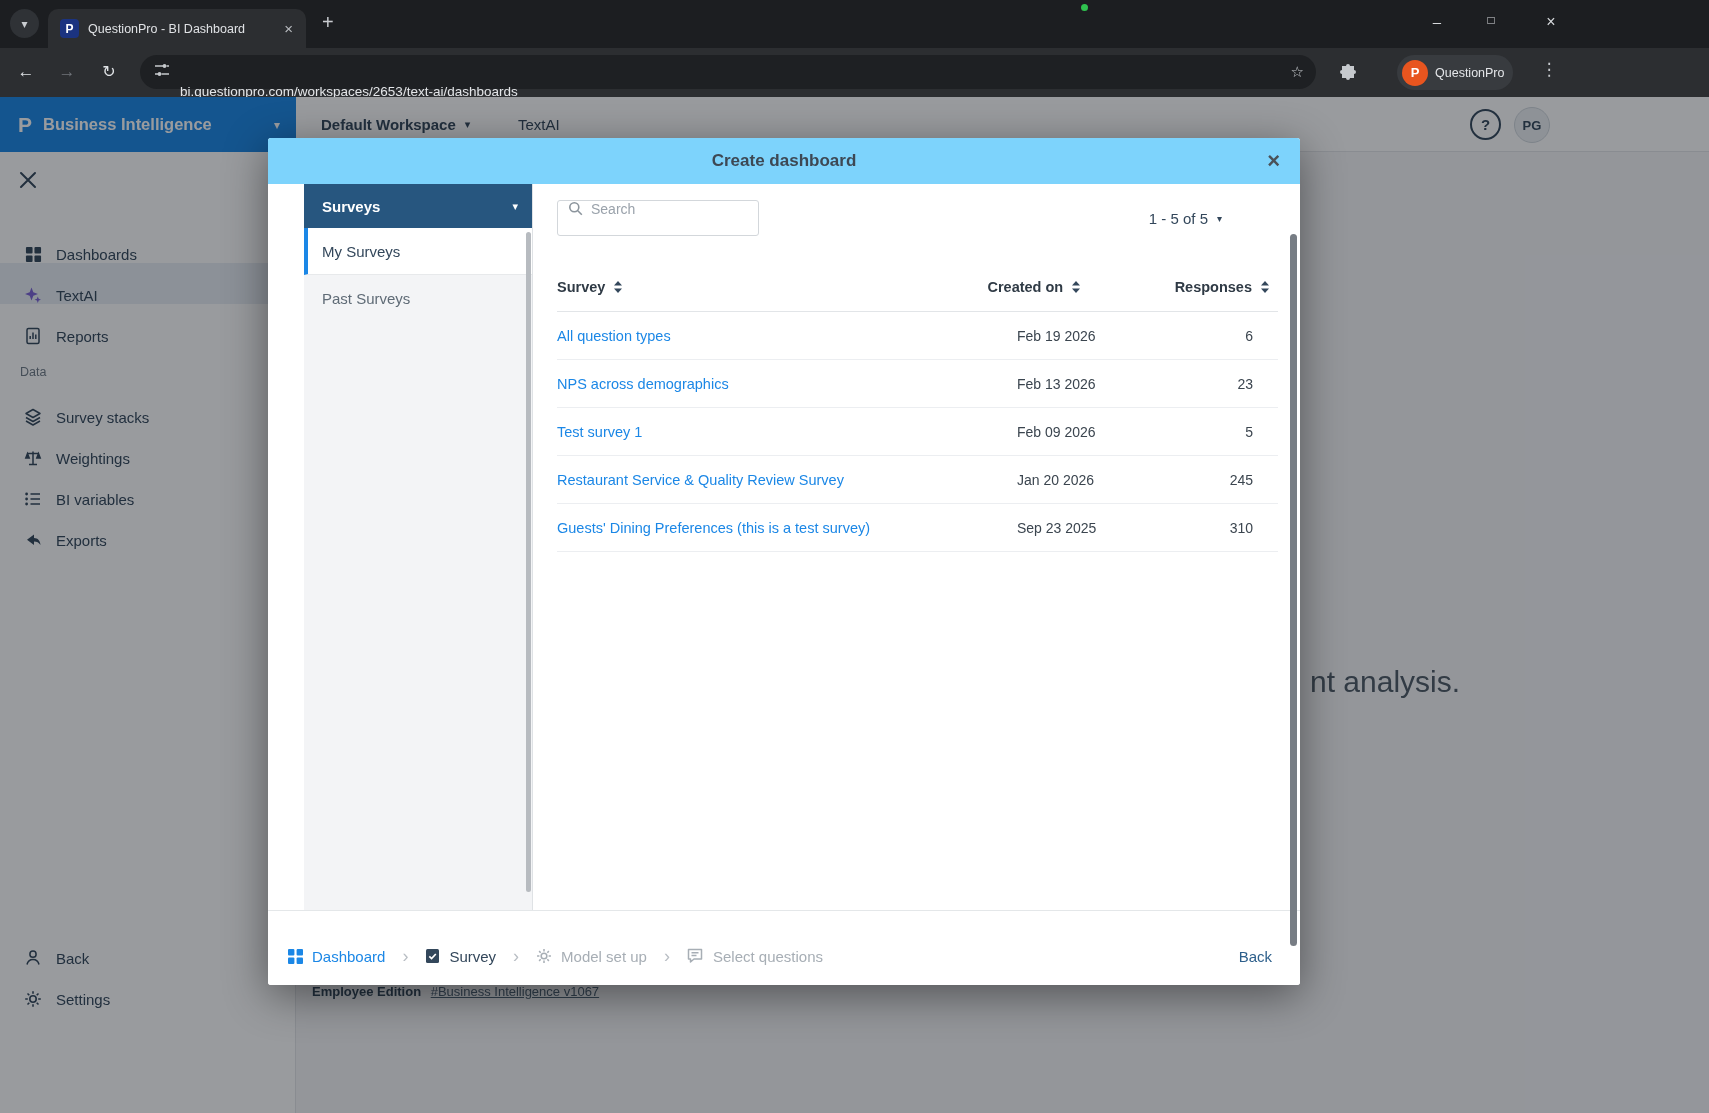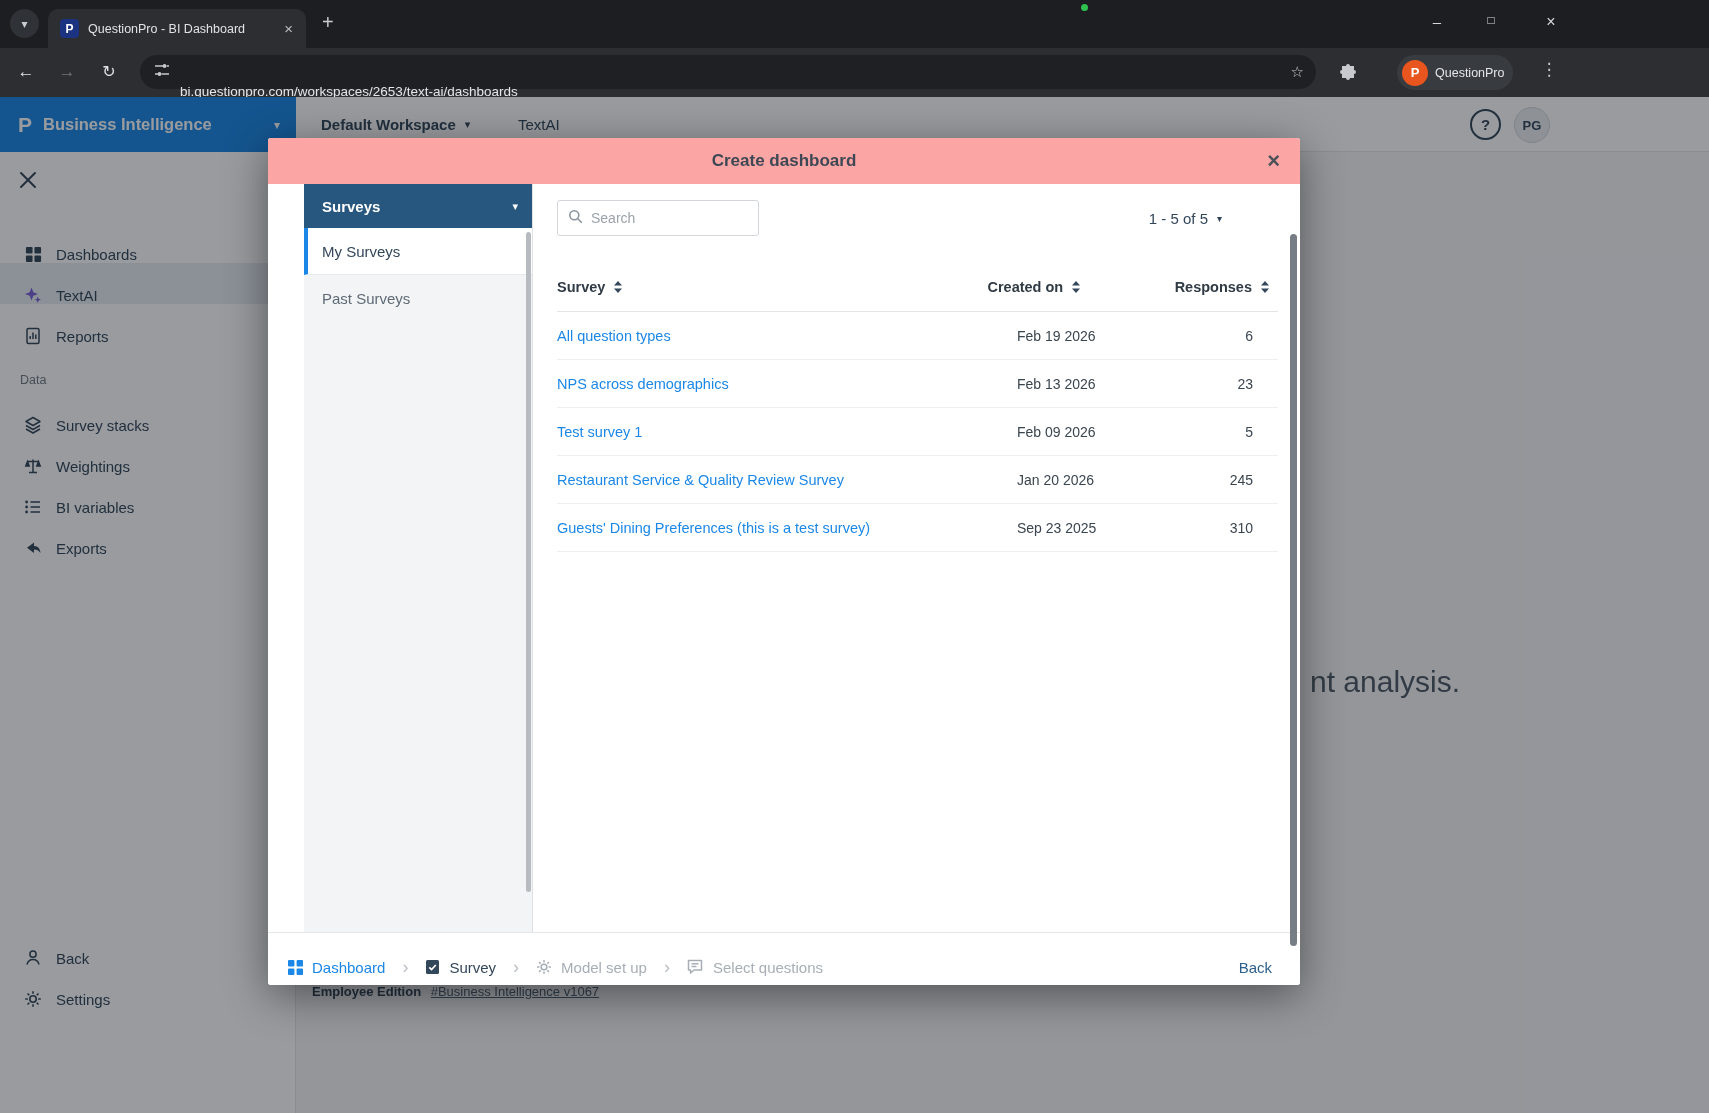--- a/index.html
+++ b/index.html
@@ -53,72 +53,72 @@
   .help-btn { position:absolute; left:1470px; top:12px; width:31px; height:31px; border-radius:50%;
     border:2px solid #33475b; color:#33475b; font-weight:bold; font-size:15px; display:flex; align-items:center; justify-content:center; }
   .avatar { position:absolute; left:1514px; top:10px; width:36px; height:36px; border-radius:50%;
     background:#edf0f3; border:1px solid #cfd6dc; color:#33475b; font-weight:bold; font-size:13px;
     display:flex; align-items:center; justify-content:center; }
 
   .sidenav { position:absolute; top:55px; left:0; width:296px; bottom:0; background:#fff; border-right:1px solid #e3e6e9; }
   .side-close { position:absolute; left:18px; top:18px; }
   .nav-list { position:absolute; top:70px; left:0; right:0; }
   .section-label { height:26px; line-height:26px; padding:0 20px; font-size:12.5px; color:#6e7a86; }
-  .section-gap { margin-top:22px; }
+  .section-gap { margin-top:14px; }
   .nav-item { height:41px; display:flex; align-items:flex-end; gap:14px; padding:0 24px; font-size:15px; color:#33475b; cursor:pointer; }
   .nav-item.active { background:#e9eef4; }
   .icn { width:18px; height:18px; display:flex; align-items:center; justify-content:center; flex:none; }
   .side-bottom { position:absolute; bottom:105px; left:0; right:0; }
 
   .headline-frag { position:absolute; left:1310px; top:568px; font-size:30px; color:#4f5b66; }
   .page-foot { position:absolute; left:312px; top:887px; font-size:13px; color:#33475b; }
   .page-foot .ver-link { color:#4e6275; text-decoration:underline; margin-left:6px; font-weight:normal; }
   .page-foot b { font-weight:bold; }
 
   .dim { position:absolute; inset:0; background:rgba(12,17,24,0.42); z-index:5; }
 
   
   .modal { position:absolute; left:268px; top:41px; width:1032px; height:847px; background:#fff; z-index:10;
     border-radius:3px; box-shadow:0 10px 44px rgba(0,0,0,.45); display:flex; flex-direction:column; }
-  .modal-header { height:46px; background:#fca5a5; border-radius:3px 3px 0 0; display:flex; align-items:center;
+  .modal-header { height:46px; background:#7dd3fc; border-radius:3px 3px 0 0; display:flex; align-items:center;
     justify-content:center; position:relative; font-size:17px; font-weight:bold; color:#3d4854; flex:none; }
   .modal-close { position:absolute; right:20px; top:50%; transform:translateY(-50%); font-size:22px; color:#4a5158; line-height:1; cursor:pointer; }
   .modal-body { flex:1; display:flex; position:relative; min-height:0;padding-left:36px; }
   .panel { width:229px; background:#f3f4f6; border-right:1px solid #dfe2e5; position:relative; flex:none; }
   .panel-header { height:44px; background:#27567f; color:#fff; display:flex; align-items:center;
     padding:0 14px 0 18px; font-size:15px; font-weight:bold; }
   .panel-caret { margin-left:auto; font-size:11px; }
   .panel-item { height:47px; display:flex; align-items:center; font-size:15px; cursor:pointer; }
   .panel-item.active { background:#fff; border-left:4px solid #1b87e6; padding-left:14px; color:#33475b; border-bottom:1px solid #e7e9eb; }
   .panel-item.inactive { color:#5f6b76; padding-left:18px; }
   .panel-scrollbar { position:absolute; top:48px; right:1px; width:5px; height:660px; background:#b7bbc0; border-radius:3px; }
   .modal-scrollbar { position:absolute; right:3px; top:50px; width:7px; height:712px; background:#777d84; border-radius:4px; z-index:12; }
 
   .content { flex:1; position:relative; padding:16px 22px 0 24px; min-width:0; }
   .content-top { display:flex; align-items:center; }
   .searchbox { width:202px; height:36px; border:1px solid #d3d7db; border-radius:3px; background:#fff;
-    display:flex; align-items:center; padding:0 10px; gap:8px; }
+    display:flex; align-items:flex-start; padding:0 10px; gap:8px; }
   .searchbox input { border:none; outline:none; flex:1; font-size:14px; color:#33475b; background:transparent;
     font-family:"Liberation Sans","DejaVu Sans",sans-serif; min-width:0; }
   .searchbox input::placeholder { color:#9aa2ab; }
   .pager { margin-left:auto; margin-right:56px; font-size:15px; color:#33475b; display:flex; align-items:center; gap:9px; cursor:pointer; }
   .pager-caret { font-size:10px; }
 
   .tbl { margin-top:26px; }
   .thead { display:flex; align-items:center; height:50px; border-bottom:1px solid #e2e5e8;
     font-size:14.5px; font-weight:bold; color:#2f3a45; }
   .col-s { width:460px; display:flex; align-items:center; gap:8px; min-width:0; }
   .col-c { width:200px; display:flex; align-items:center; gap:8px; }
   .col-r { flex:1; display:flex; align-items:center; justify-content:flex-end; gap:8px; padding-right:8px; }
   .trow { display:flex; align-items:center; height:48px; border-bottom:1px solid #eceef1; font-size:14px; }
   .slink { color:#1b87e6; text-decoration:none; font-size:14.5px; cursor:pointer; }
   .trow .col-c { color:#3b454f; }
   .trow .col-r { color:#3b454f; padding-right:25px; }
 
-  .modal-footer { height:53px; border-top:1px solid #e4e7e9; display:flex; align-items:center;
+  .modal-footer { height:75px; border-top:1px solid #e4e7e9; display:flex; align-items:center;
     padding:16px 28px 0 20px; background:#fff; border-radius:0 0 3px 3px; flex:none; }
   .step { display:flex; align-items:center; gap:9px; font-size:15px; white-space:nowrap; }
   .step.done { color:#1b87e6; cursor:pointer; }
   .step.current { color:#33475b; cursor:pointer; }
   .step.disabled { color:#a7aeb5; }
   .crumb-sep { color:#b9bec4; font-size:18px; margin:0 17px; }
   .back-link { margin-left:auto; color:#2d5f8b; font-size:15px; cursor:pointer; }
 </style>
 </head>
 <body>

